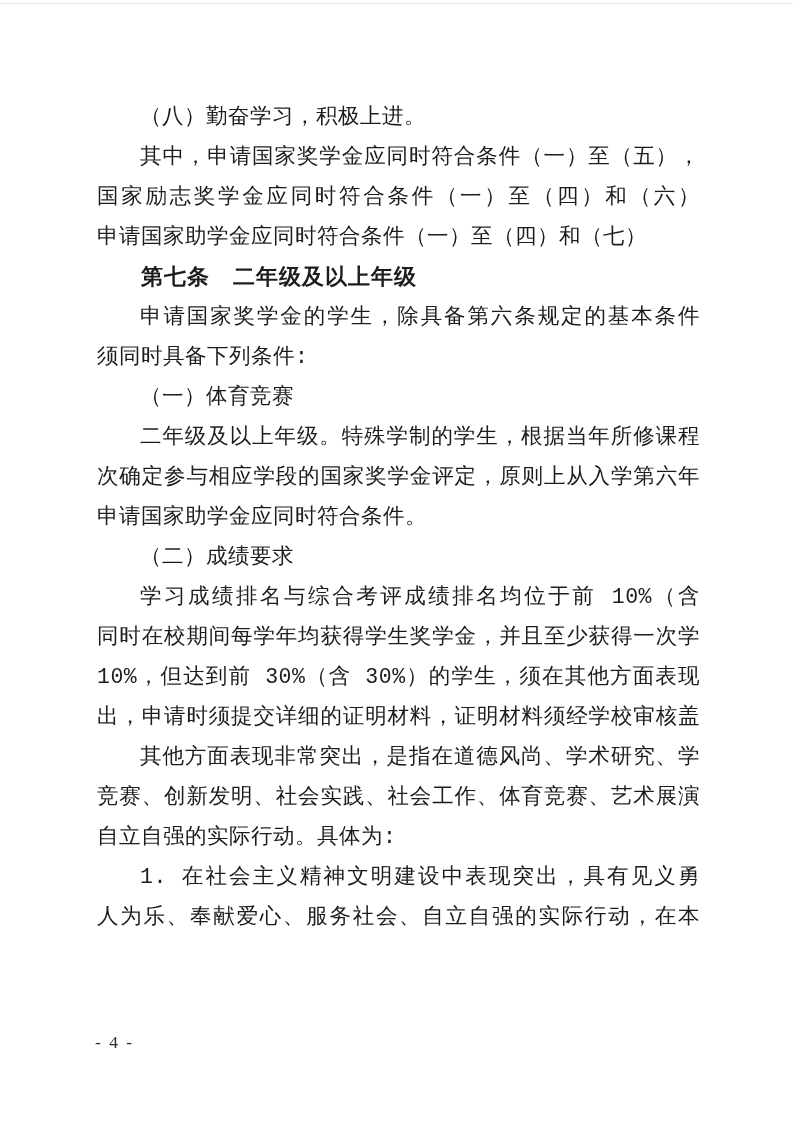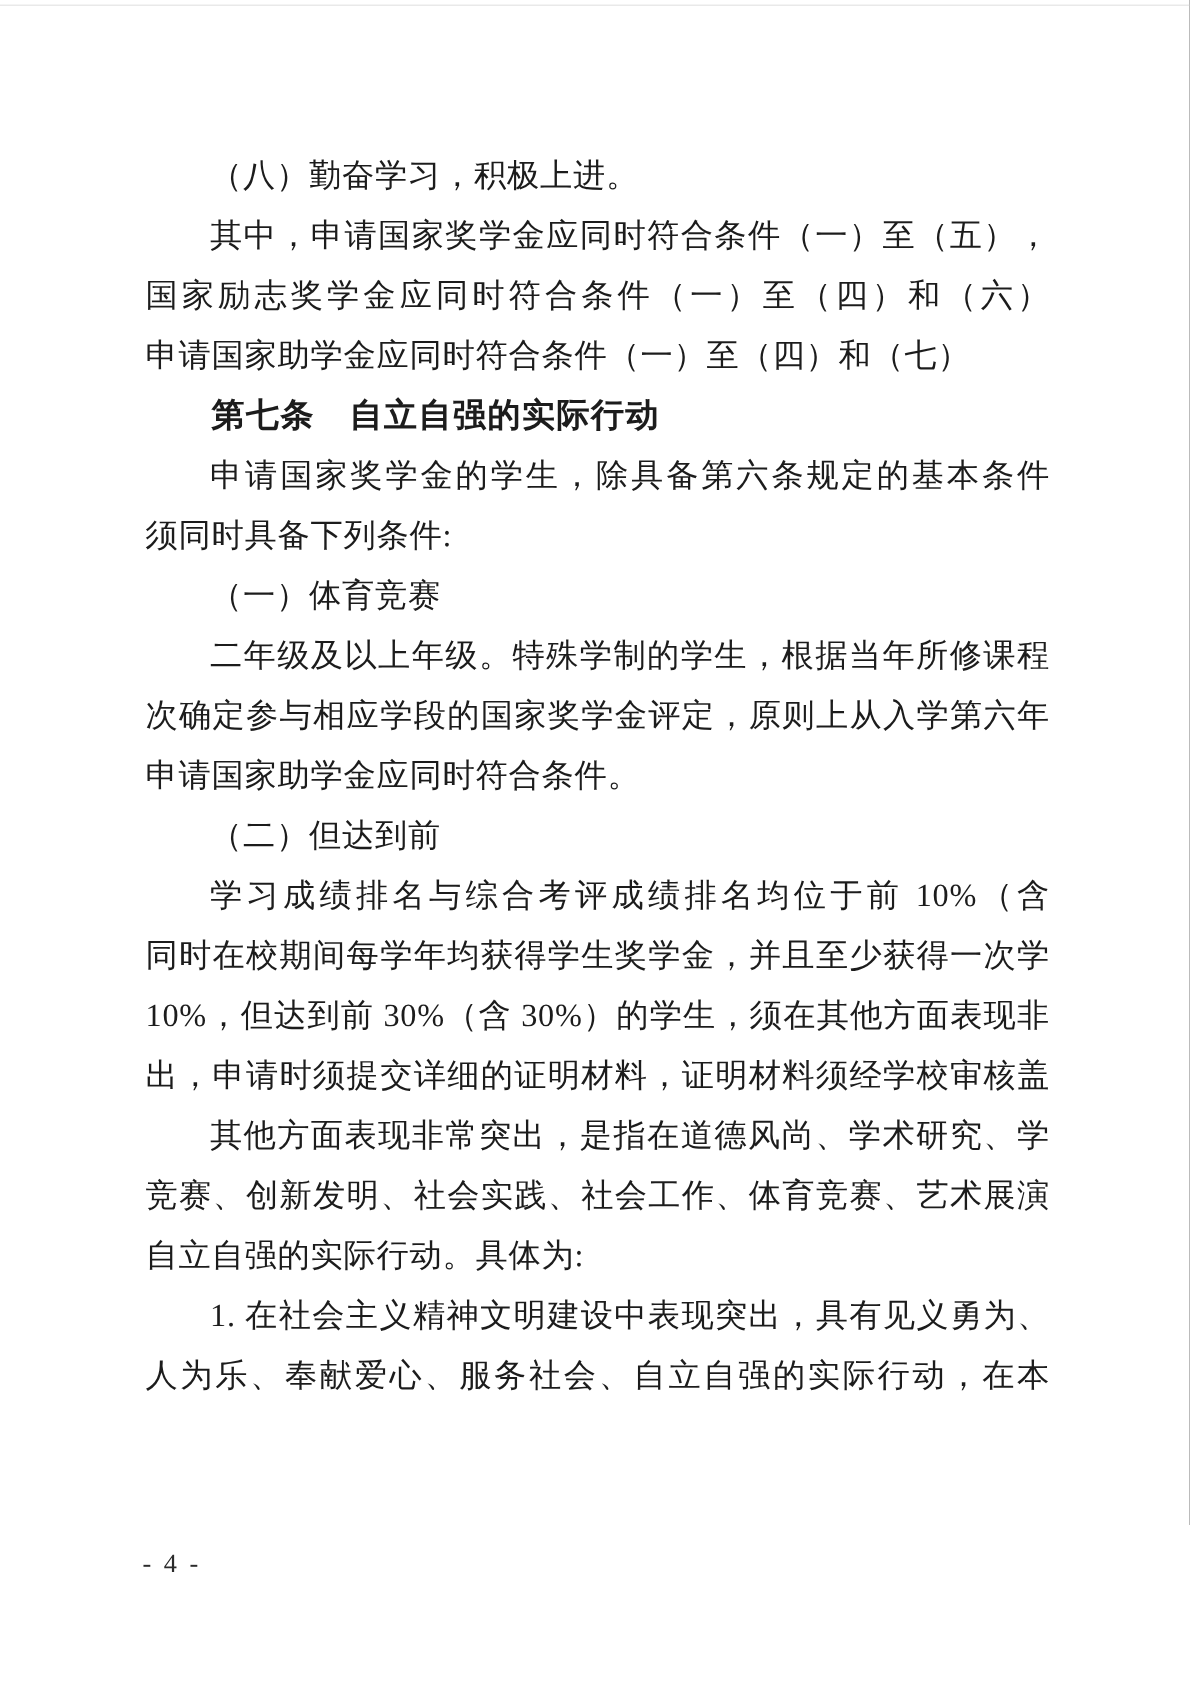--- a/index.html
+++ b/index.html
@@ -33,20 +33,21 @@
     font-size: 21.5px;
     line-height: 40px;
     text-align: left;
   }
   .block { margin: 0; padding: 0; }
   .line {
     height: 40px;
     line-height: 40px;
     overflow: hidden;
     letter-spacing: 0.5px;
+    font-family: Liberation Mono, monospace;
   }
   .line.just {
     text-align: justify;
     text-align-last: justify;
     text-justify: inter-character;
   }
   .line.indent { text-indent: 2em; }
   .block.heading .line {
     font-family: "Liberation Sans", "DejaVu Sans", sans-serif;
     font-weight: bold;
@@ -72,36 +73,36 @@
   <div class="doc-body">
       <div class="block body">
         <div class="line indent">（八）勤奋学习，积极上进。</div>
       </div>
       <div class="block body">
         <div class="line just indent">其中，申请国家奖学金应同时符合条件（一）至（五），申请</div>
         <div class="line just">国家励志奖学金应同时符合条件（一）至（四）和（六）（七），</div>
         <div class="line">申请国家助学金应同时符合条件（一）至（四）和（七）（八）。</div>
       </div>
       <div class="block heading">
-        <div class="line indent">第七条　自立自强的实际行动</div>
+        <div class="line indent">第七条　二年级及以上年级</div>
       </div>
       <div class="block body">
         <div class="line just indent">申请国家奖学金的学生，除具备第六条规定的基本条件外，</div>
         <div class="line">须同时具备下列条件:</div>
       </div>
       <div class="block body">
         <div class="line indent">（一）体育竞赛</div>
       </div>
       <div class="block body">
         <div class="line just indent">二年级及以上年级。特殊学制的学生，根据当年所修课程层</div>
         <div class="line just">次确定参与相应学段的国家奖学金评定，原则上从入学第六年开</div>
         <div class="line">申请国家助学金应同时符合条件。</div>
       </div>
       <div class="block body">
-        <div class="line indent">（二）但达到前</div>
+        <div class="line indent">（二）成绩要求</div>
       </div>
       <div class="block body">
         <div class="line just indent">学习成绩排名与综合考评成绩排名均位于前 10%（含 10%），</div>
         <div class="line just">同时在校期间每学年均获得学生奖学金，并且至少获得一次学生</div>
         <div class="line just">10%，但达到前 30%（含 30%）的学生，须在其他方面表现非常突</div>
         <div class="line just">出，申请时须提交详细的证明材料，证明材料须经学校审核盖章</div>
       </div>
       <div class="block body">
         <div class="line just indent">其他方面表现非常突出，是指在道德风尚、学术研究、学科</div>
         <div class="line just">竞赛、创新发明、社会实践、社会工作、体育竞赛、艺术展演等</div>

